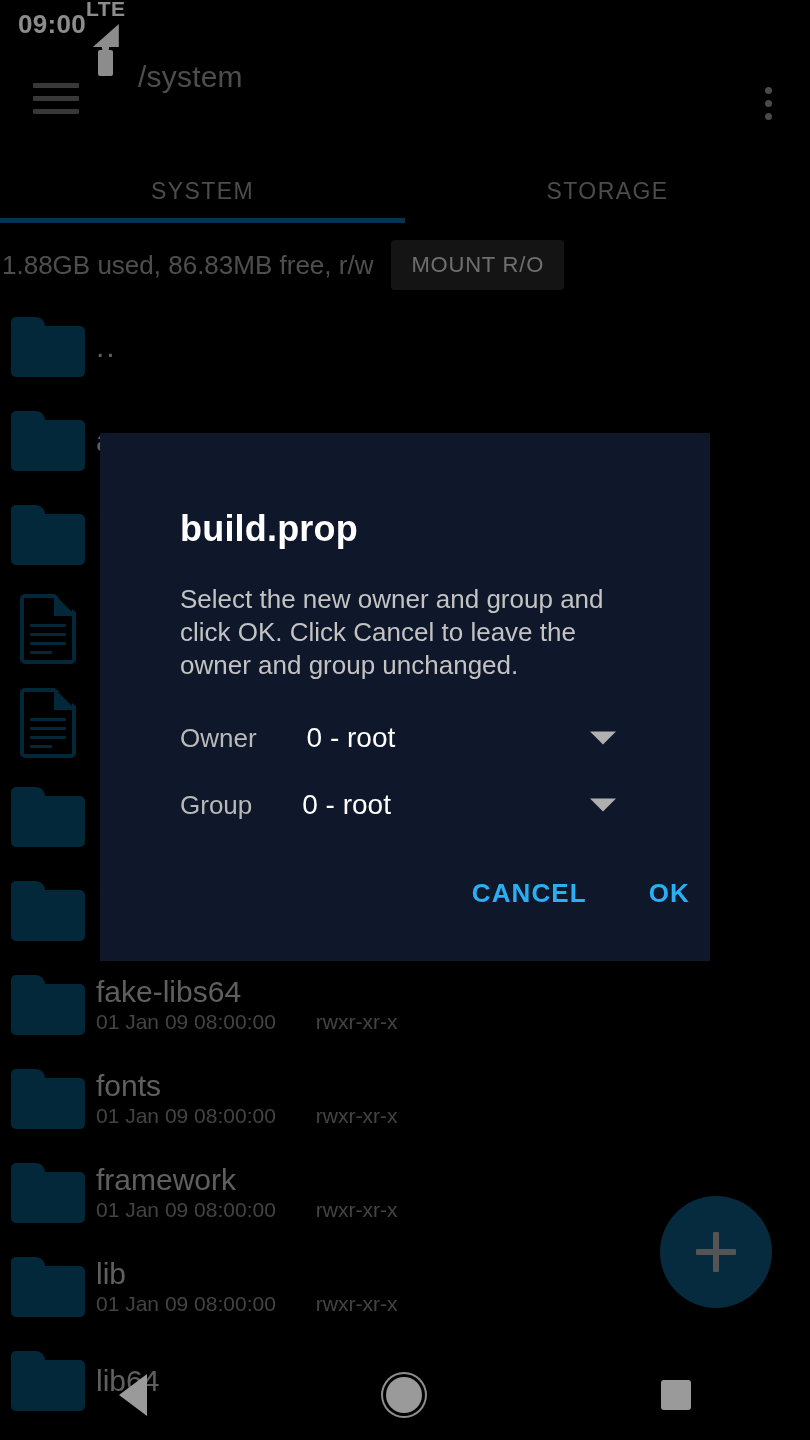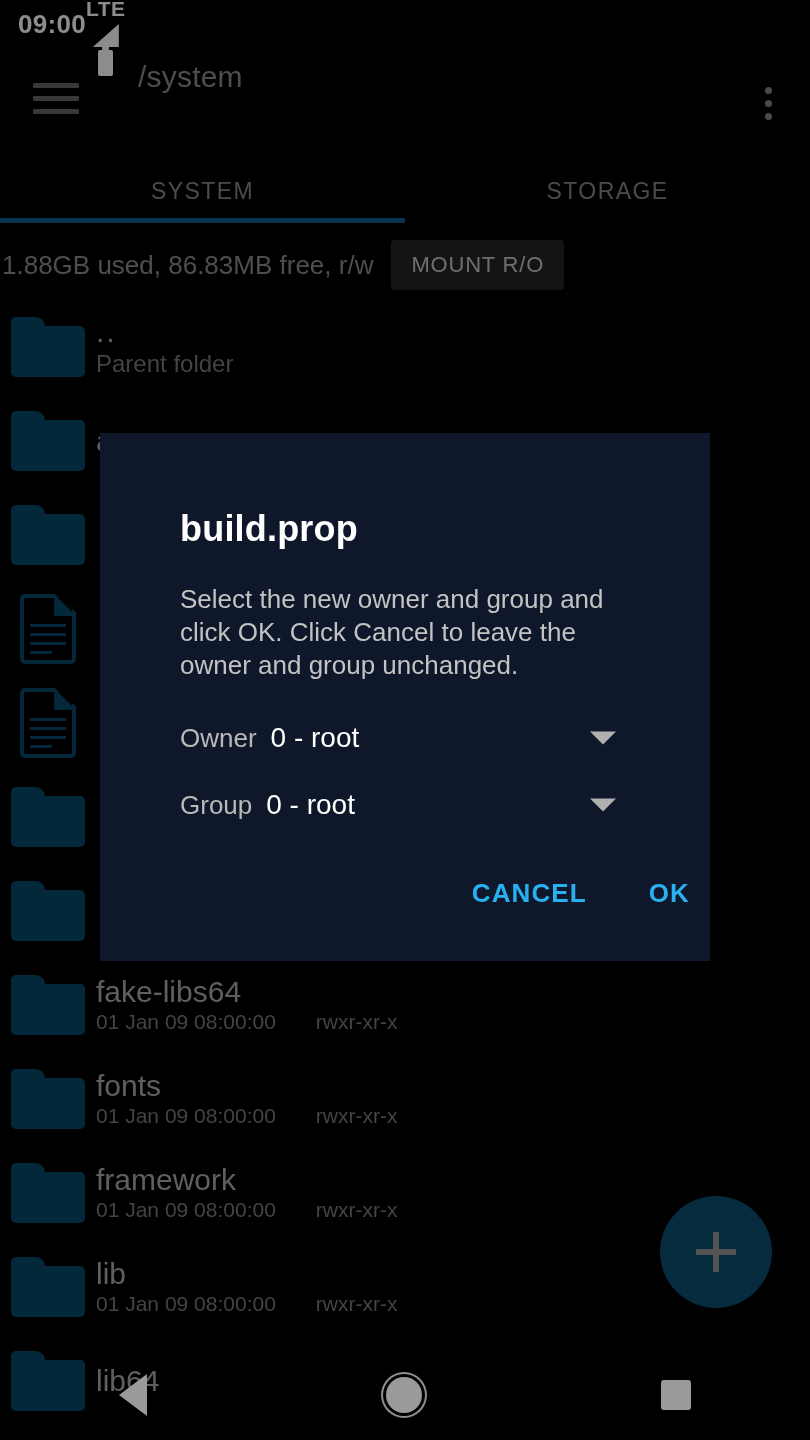--- a/index.html
+++ b/index.html
@@ -138,21 +138,21 @@
   }
   #dialog-title {
     position:absolute; left:80px; top:75px;
     color:#ffffff; font-size:36px; font-weight:bold; letter-spacing:.2px;
   }
   #dialog-message {
     position:absolute; left:80px; top:150px; width:470px;
     color:#c3c3c3; font-size:26px; line-height:1.26;
   }
   .spinner-row {
-    position:absolute; left:80px; width:450px; height:54px; display:flex; align-items:center;
+    position:absolute; left:80px; width:450px; height:54px; display:flex; align-items:center;gap:36px;
   }
   #owner-row { top:278px; }
   #group-row { top:345px; }
   .spinner-label { color:#b9b9b9; font-size:26px; }
   .spinner-value { color:#ffffff; font-size:28px; margin-left:14px; }
   .spinner-caret {
     position:absolute; right:14px; top:50%; transform:translateY(-50%);
     width:0; height:0; border-left:13px solid transparent; border-right:13px solid transparent;
     border-top:13px solid #b0b0b0;
   }
@@ -216,23 +216,20 @@
   </div>
 
   <div id="file-list">
 
     <div class="file-row" style="top:0px">
       <div class="file-icon">
           <div class="folder-glyph"></div>
         </div>
       <div class="file-meta">
         <div class="file-name dots">..</div>
-        <div class="file-sub">
-          <span class="file-date" style="font-size:24px">Parent folder</span>
-        </div>
       </div>
     </div>
 
     <div class="file-row" style="top:94px">
       <div class="file-icon">
           <div class="folder-glyph"></div>
         </div>
       <div class="file-meta">
         <div class="file-name">app</div>
       </div>

